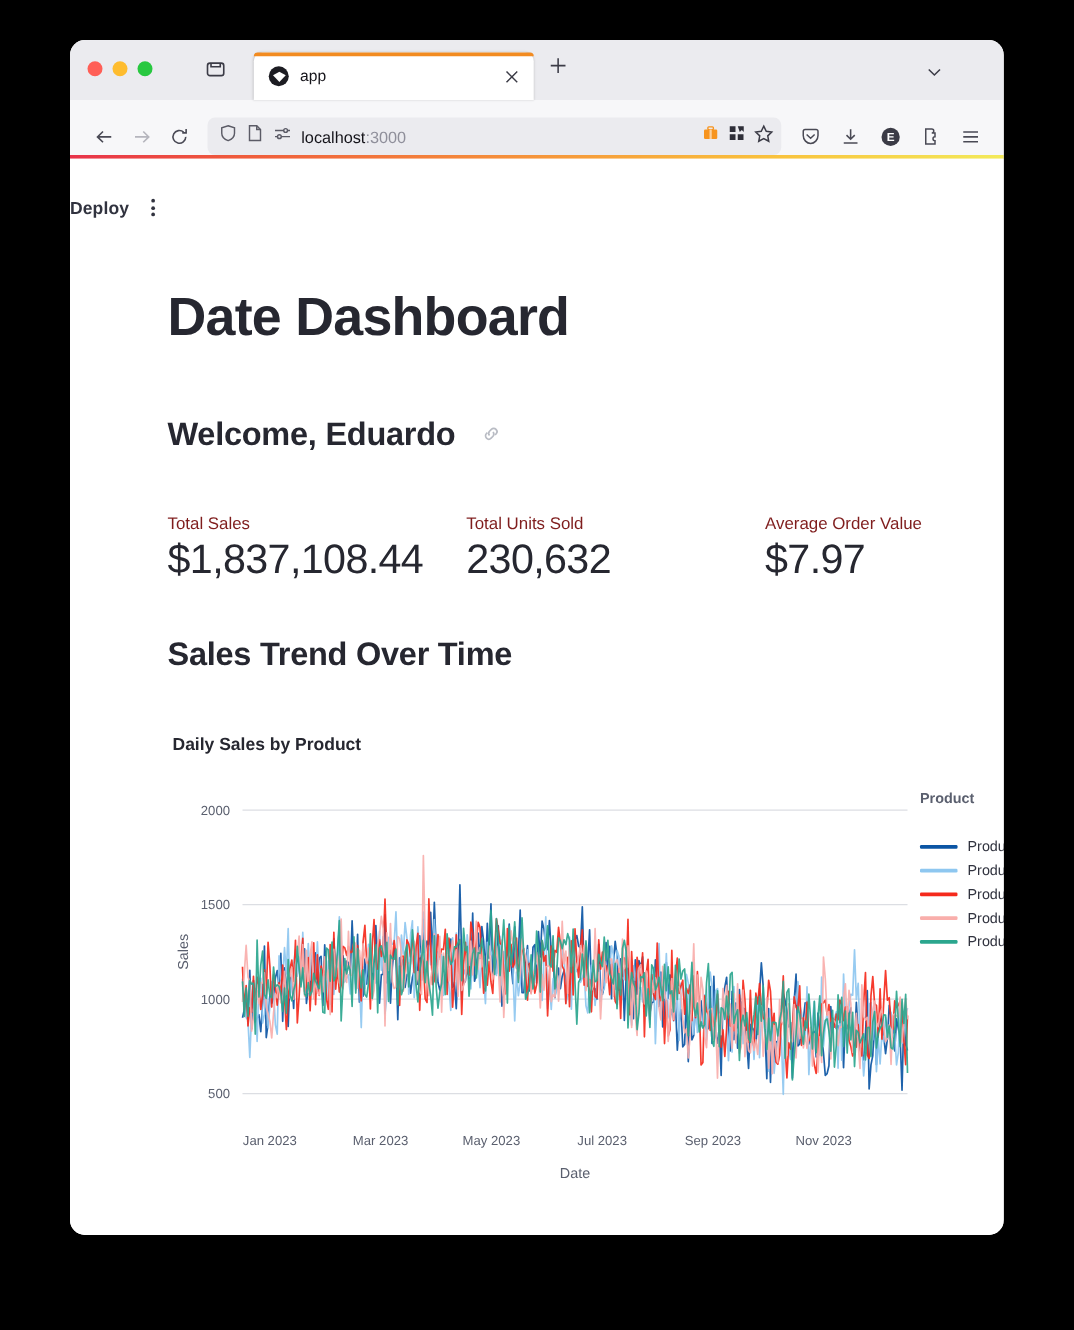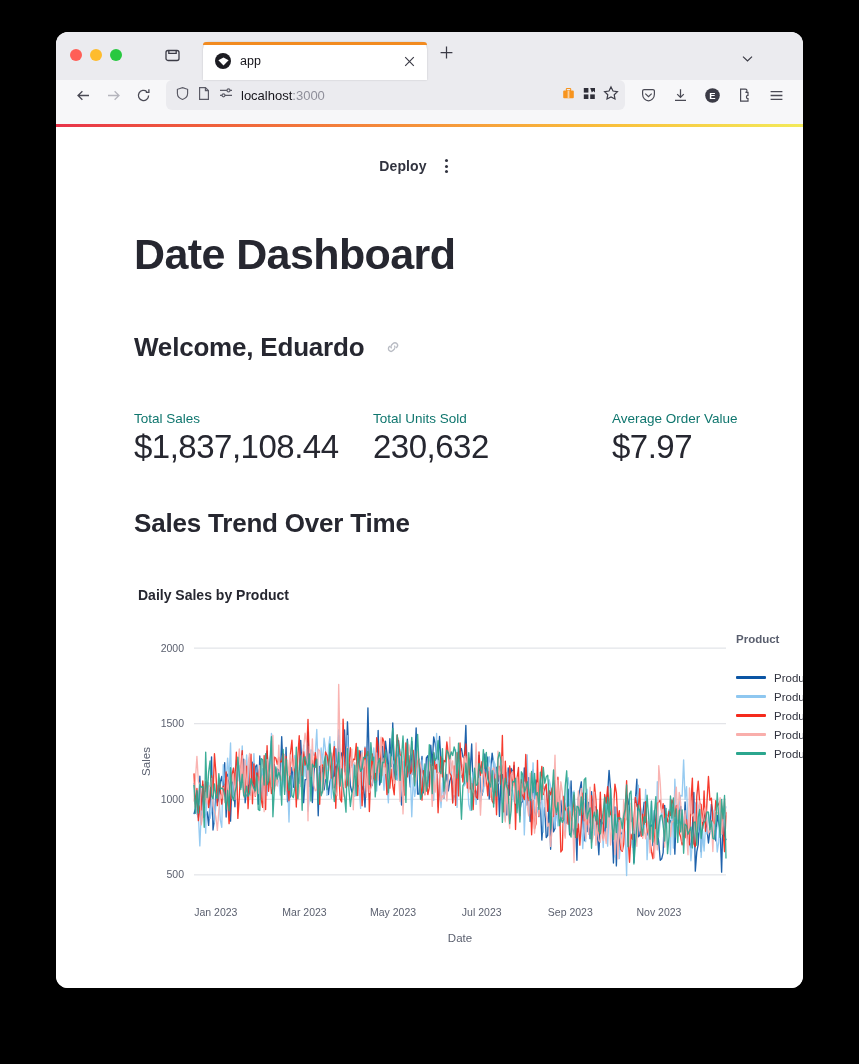--- a/index.html
+++ b/index.html
@@ -76,21 +76,21 @@
   }
   #tab-list-dropdown-button {
     position: absolute; right: 48px; bottom: 10px;
     color: #3b3b46;
   }
 
   
   #nav-toolbar {
     height: 44px;
     background: #f7f7f9;
-    display: flex; align-items: flex-start;
+    display: flex; align-items: flex-end;
     padding: 0 12px;
     gap: 0;
   }
   .nav-btn {
     width: 30px; height: 30px;
     display: flex; align-items: center; justify-content: center;
     color: #4a4a55;
     border-radius: 5px;
   }
   .nav-btn.disabled { color: #b5b5bd; }
@@ -119,21 +119,21 @@
 
   
   #page-content {
     position: relative;
     height: calc(100% - 95px);
     background: #ffffff;
     padding: 0;
   }
 
   #app-header {
-    display: flex; align-items: center; justify-content: center;
+    display: flex; align-items: center; justify-content: flex-start;
     gap: 14px;
     padding: 22px 28px 0 0;
     height: 56px;
   }
   #deploy-button {
     font-size: 14px; font-weight: 600; color: #31333f; letter-spacing: .1px;
   }
   #app-menu-button { color: #31333f; display: flex; flex-direction: column; gap: 2.5px; align-items: center; padding: 4px; }
   .kebab-dot { width: 3px; height: 3px; border-radius: 50%; background: #31333f; }
 
@@ -142,21 +142,21 @@
   #page-title {
     font-size: 43px; font-weight: 700; color: #262730;
     letter-spacing: -0.6px; margin: 48px 0 0 0; line-height: 1.1;
   }
   #welcome-row { display: flex; align-items: center; gap: 21px; margin-top: 32px; }
   #welcome-heading { font-size: 26px; font-weight: 700; color: #262730; letter-spacing: -0.2px; }
   #anchor-link-icon { color: #b9bcc4; display: flex; align-items: center; }
 
   #metrics-row { display: flex; margin-top: 27px; }
   .metric { width: 239px; flex: 0 0 auto; }
-  .metric-label { font-size: 13.5px; color: #0f766e; }
+  .metric-label { font-size: 13.5px; color: #7f1d1d; }
   .metric-value { font-size: 33px; color: #262730; letter-spacing: -0.5px; margin-top: 3px; line-height: 1.12; }
 
   #trend-heading {
     font-size: 26px; font-weight: 700; color: #262730;
     letter-spacing: -0.2px; margin-top: 42px;
   }
 
   
   #chart-block { margin-top: 48px; position: relative; }
   #chart-title { font-size: 14px; font-weight: 700; color: #262730; margin-left: 4px; }

